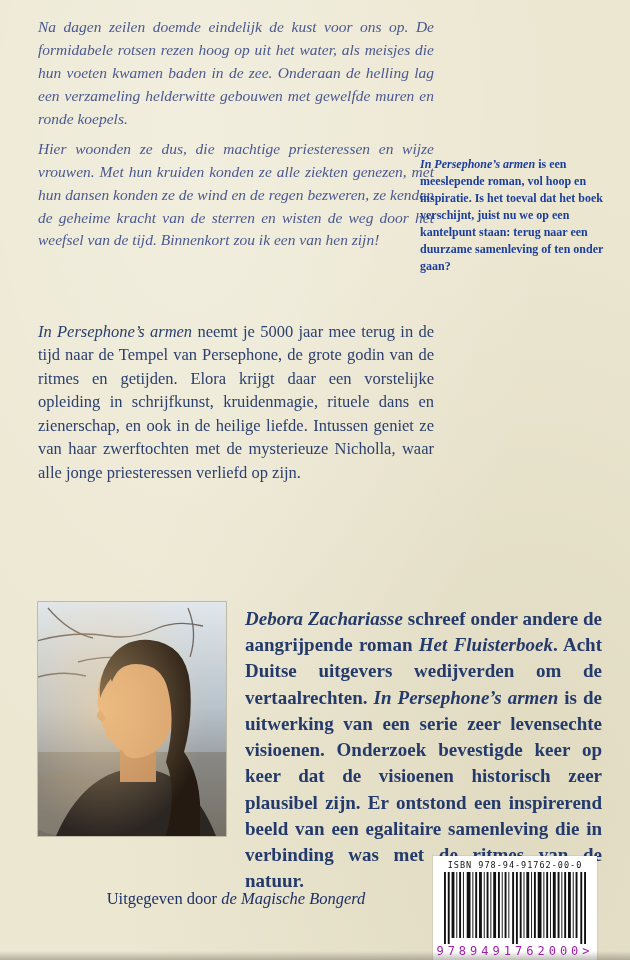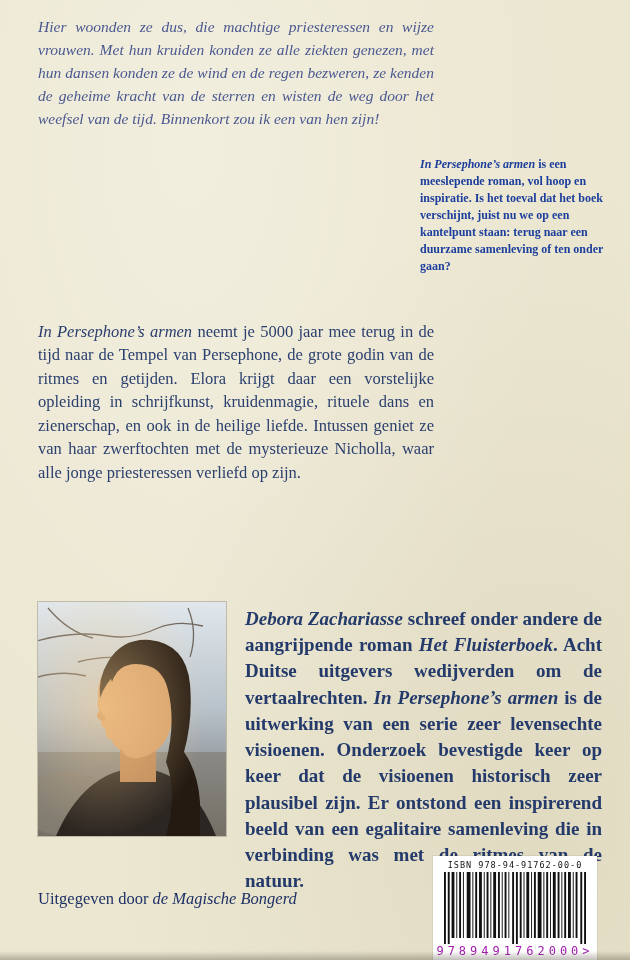--- a/index.html
+++ b/index.html
@@ -45,21 +45,21 @@
   }
   .author-photo svg { display:block; width:100%; height:100%; }
   .author-bio {
     position:absolute; left:207px; top:6px; width:357px;
     font-weight:bold; font-size:19px; line-height:1.38;
     color:#233a6b; text-align:justify;
   }
 
   .publisher {
     position:absolute; left:38px; top:889px; width:396px;
-    text-align:left; font-size:16.5px; color:#1e3166;
+    text-align:center; font-size:16.5px; color:#1e3166;
   }
 
   .barcode-box {
     position:absolute; left:433px; top:816px; width:164px; height:114px;
     background:#ffffff; display:flex; flex-direction:column; align-items:center;
     box-shadow:0 0 0 1px rgba(0,0,0,.06);
     margin-top:40px;
   }
   .isbn-label {
     font-family:"DejaVu Sans Mono", monospace; font-size:8.5px;
@@ -71,20 +71,21 @@
     font-family:"DejaVu Sans Mono", monospace; font-size:12px;
     letter-spacing:4px; color:#a21caf; margin-top:0;
   }
 </style>
 </head>
 <body>
 
 <div class="page">
 
   <div class="quote">
+    <p>Na dagen zeilen doemde eindelijk de kust voor ons op. De formidabele rotsen rezen hoog op uit het water, als meisjes die hun voeten kwamen baden in de zee. Onderaan de helling lag een verzameling helderwitte gebouwen met gewelfde muren en ronde koepels.</p>
     <p>Hier woonden ze dus, die machtige priesteressen en wijze vrouwen. Met hun kruiden konden ze alle ziekten genezen, met hun dansen konden ze de wind en de regen bezweren, ze kenden de geheime kracht van de sterren en wisten de weg door het weefsel van de tijd. Binnenkort zou ik een van hen zijn!</p>
   </div>
 
   <div class="blurb">
     <span class="ital">In Persephone’s armen</span><span> is een meeslepende roman, vol hoop en inspiratie. Is het toeval dat het boek verschijnt, juist nu we op een kantelpunt staan: terug naar een duurzame samenleving of ten onder gaan?</span>
   </div>
 
   <div class="synopsis">
     <p><span class="ital">In Persephone’s armen</span><span> neemt je 5000 jaar mee terug in de tijd naar de Tempel van Persephone,  de grote godin van de ritmes en getijden. Elora krijgt daar een vorstelijke opleiding in schrijfkunst, kruidenmagie, rituele dans en zienerschap, en ook in de heilige liefde. Intussen geniet ze van haar zwerftochten met de mysterieuze Nicholla, waar alle jonge priesteressen verliefd op zijn.</span></p>
   </div>

